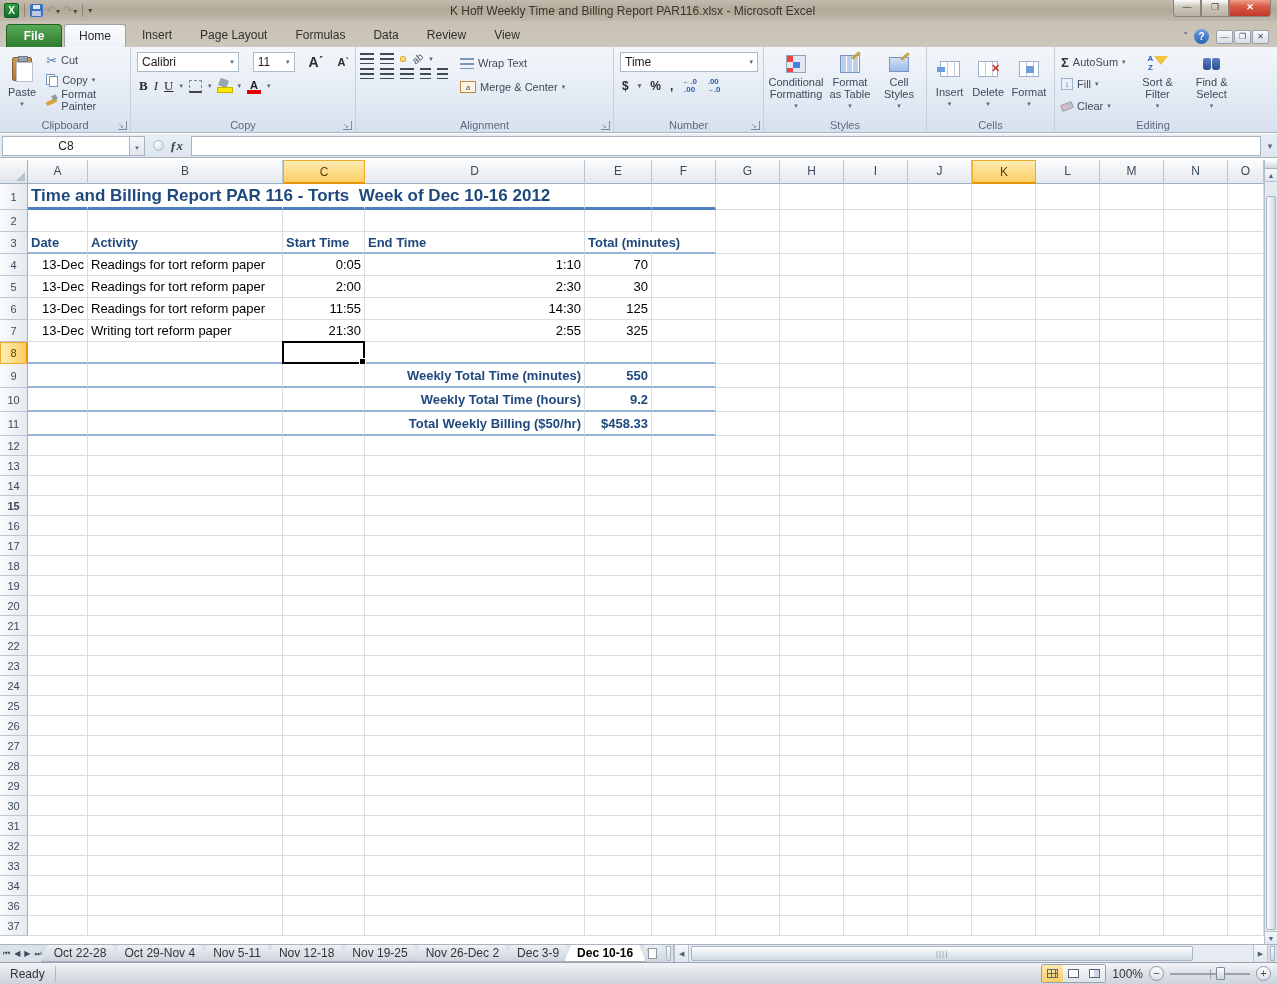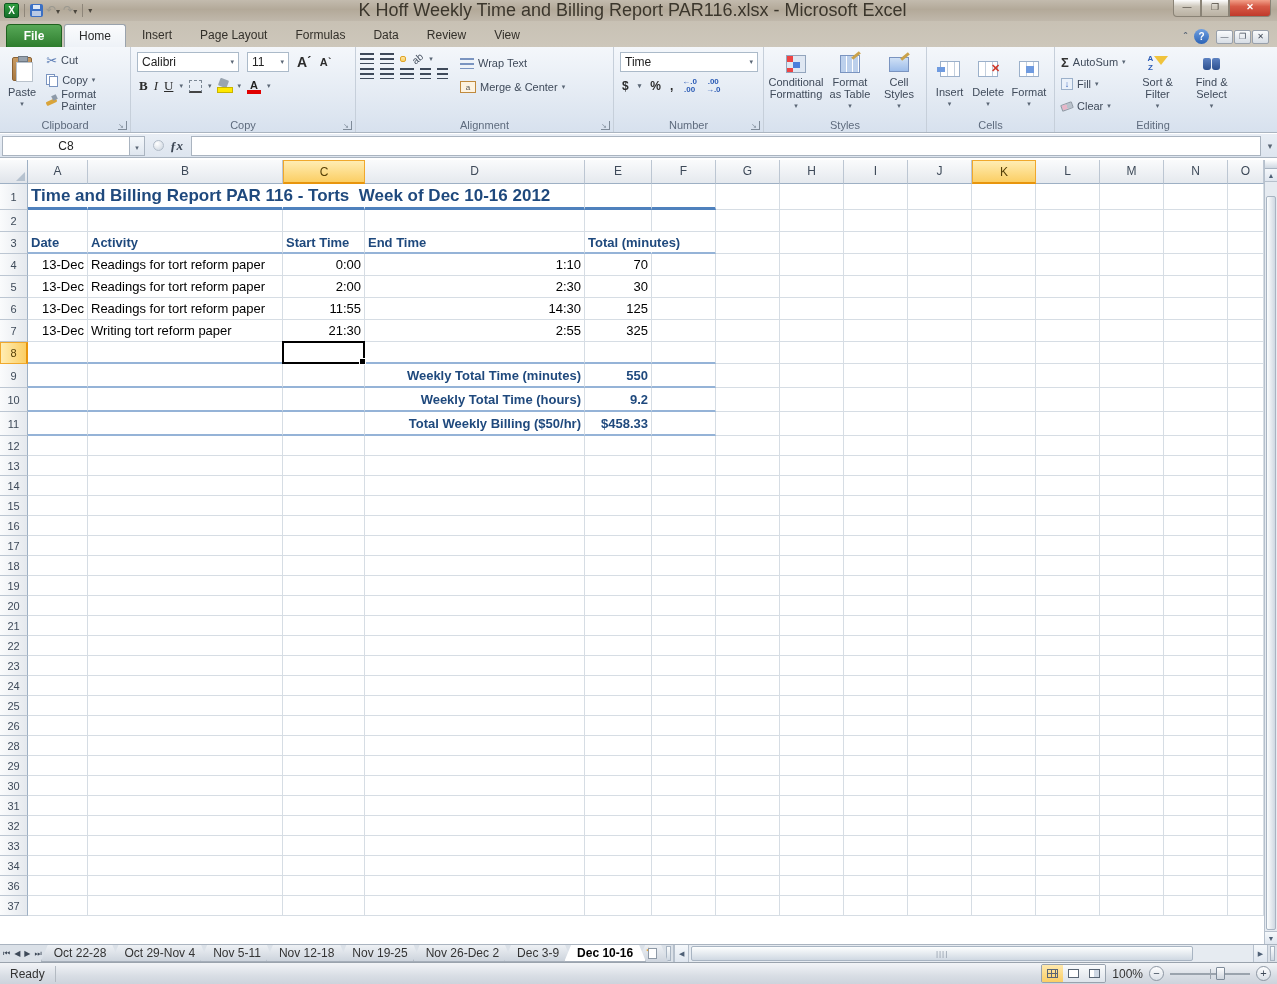--- a/index.html
+++ b/index.html
@@ -11,21 +11,21 @@
   .titlebar { position:absolute; top:0; left:0; width:1277px; height:21px;
     background:linear-gradient(#c3bbae,#b3a999 45%,#c0b8ab); display:flex; align-items:center; }
   .qat { display:flex; align-items:center; gap:3px; padding-left:4px; height:100%; }
   .xl-logo { width:15px; height:15px; background:linear-gradient(#2f9e3f,#176f2c); border:1px solid #0e5a21; border-radius:2px; color:#fff; font-weight:bold; font-size:10px; text-align:center; line-height:13px; }
   .qat-sep { width:1px; height:13px; background:#8e867a; margin:0 2px; }
   .floppy { width:13px; height:13px; background:#3a6fc4; border-radius:2px; position:relative; }
   .floppy:before { content:""; position:absolute; top:1px; left:3px; width:7px; height:4px; background:#dfe8f5; }
   .floppy:after { content:""; position:absolute; bottom:1px; left:2px; width:9px; height:5px; background:#b9c9e4; }
   .undoredo { color:#9a988f; font-size:12px; line-height:12px; }
   .qat-dd { color:#4a463d; font-size:8px; }
-  .win-title { position:absolute; left:0; right:12px; text-align:center; color:#3b362c; font-size:18px; pointer-events:none; }
+  .win-title { position:absolute; left:0; right:12px; text-align:center; color:#3b362c; font-size:12px; pointer-events:none; }
   .win-controls { position:absolute; right:6px; top:0; display:flex; height:17px; }
   .wbtn { width:28px; height:17px; border:1px solid #8a8376; border-top:none; background:linear-gradient(#fdfdfd,#cfc9bd 40%,#b9b1a2); color:#4a453b; font-size:9px; text-align:center; line-height:15px; }
   .wbtn.first { border-radius:0 0 0 4px; }
   .wbtn.close { width:42px; background:linear-gradient(#f2a089,#d75b47 40%,#c0392b); color:#fff; border-radius:0 0 4px 0; font-weight:bold; }
 
   
   .tabrow { position:absolute; top:21px; left:0; width:1277px; height:26px;
     background:linear-gradient(#c8c1b4,#cdc7bb); display:flex; align-items:flex-end; }
   .file-tab { width:56px; height:23px; margin-left:6px; background:linear-gradient(#57a857,#2e7d2e);
     border:1px solid #1f611f; border-bottom:none; border-radius:4px 4px 0 0; color:#fff; font-weight:bold;
@@ -58,21 +58,21 @@
   .scissors { color:#5a7bb4; font-size:13px; }
   .copy-icon { position:relative; width:12px; height:13px; }
   .copy-icon i, .copy-icon b { position:absolute; width:9px; height:11px; background:#fff; border:1px solid #7a94c0; }
   .copy-icon b { left:3px; top:2px; }
   .fp-icon { width:13px; height:12px; position:relative; }
   .fp-icon:before { content:""; position:absolute; top:6px; left:0; width:11px; height:4px; background:#d9a43a; transform:rotate(-25deg); border-radius:1px; }
   .fp-icon:after { content:""; position:absolute; top:1px; right:0; width:5px; height:5px; background:#8d9aa9; transform:rotate(-25deg); }
 
   
   .combo { display:flex; align-items:center; justify-content:space-between; background:#fff; border:1px solid #abbac9; height:20px; padding:0 4px; font-size:12px; color:#222; }
-  .font-row1 { display:flex; gap:8px; align-items:center; margin:2px 2px 6px 2px; }
+  .font-row1 { display:flex; gap:14px; align-items:center; margin:2px 2px 6px 2px; }
   .font-row2 { display:flex; gap:6px; align-items:center; padding-left:4px; }
   .fbtn { font-family:"Liberation Serif", serif; font-size:13px; color:#2b2b2b; }
   .grow-shrink { font-weight:bold; color:#2b2b2b; }
   .bordericon { width:13px; height:13px; border:1px dashed #7b8794; border-bottom:2px solid #444; }
   .fillicon { width:14px; height:14px; position:relative; }
   .fillicon:before { content:""; position:absolute; top:0; left:2px; width:9px; height:8px; background:#9aa5b1; transform:rotate(20deg); border-radius:1px; }
   .fillicon:after { content:""; position:absolute; bottom:0; left:0; width:14px; height:4px; background:#ffe800; border:1px solid #c9b400; }
   .fcicon { width:14px; height:15px; text-align:center; position:relative; font-weight:bold; font-size:11px; color:#222; }
   .fcicon:after { content:""; position:absolute; bottom:0; left:0; width:14px; height:4px; background:#e00000; }
 
@@ -529,21 +529,21 @@
           <div class="cell" style="width: 64px;"></div>
           <div class="cell" style="width: 64px;"></div>
           <div class="cell" style="width: 64px;"></div>
           <div class="cell" style="width: 64px;"></div>
           <div class="cell" style="width: 36px;"></div>
         </div>
         <div class="grow" style="height: 22px;">
           <div class="rowhdr">4</div>
           <div class="cell ar" style="width: 60px;"><span class="t">13-Dec</span></div>
           <div class="cell al" style="width: 195px;"><span class="t">Readings for tort reform paper</span></div>
-          <div class="cell ar" style="width: 82px;"><span class="t">0:00</span></div>
+          <div class="cell ar" style="width: 82px;"><span class="t">0:05</span></div>
           <div class="cell ar" style="width: 220px;"><span class="t">1:10</span></div>
           <div class="cell ar" style="width: 67px;"><span class="t">70</span></div>
           <div class="cell" style="width: 64px;"></div>
           <div class="cell" style="width: 64px;"></div>
           <div class="cell" style="width: 64px;"></div>
           <div class="cell" style="width: 64px;"></div>
           <div class="cell" style="width: 64px;"></div>
           <div class="cell" style="width: 64px;"></div>
           <div class="cell" style="width: 64px;"></div>
           <div class="cell" style="width: 64px;"></div>
@@ -723,21 +723,21 @@
           <div class="cell" style="width: 64px;"></div>
           <div class="cell" style="width: 64px;"></div>
           <div class="cell" style="width: 64px;"></div>
           <div class="cell" style="width: 64px;"></div>
           <div class="cell" style="width: 64px;"></div>
           <div class="cell" style="width: 64px;"></div>
           <div class="cell" style="width: 64px;"></div>
           <div class="cell" style="width: 64px;"></div>
           <div class="cell" style="width: 36px;"></div>
         </div>
-        <div class="grow" style="height: 20px;">
+        <div class="grow" style="height: 20px; font-weight: bold;">
           <div class="rowhdr">15</div>
           <div class="cell" style="width: 60px;"></div>
           <div class="cell" style="width: 195px;"></div>
           <div class="cell" style="width: 82px;"></div>
           <div class="cell" style="width: 220px;"></div>
           <div class="cell" style="width: 67px;"></div>
           <div class="cell" style="width: 64px;"></div>
           <div class="cell" style="width: 64px;"></div>
           <div class="cell" style="width: 64px;"></div>
           <div class="cell" style="width: 64px;"></div>
@@ -923,20 +923,38 @@
           <div class="cell" style="width: 64px;"></div>
           <div class="cell" style="width: 64px;"></div>
           <div class="cell" style="width: 64px;"></div>
           <div class="cell" style="width: 64px;"></div>
           <div class="cell" style="width: 64px;"></div>
           <div class="cell" style="width: 64px;"></div>
           <div class="cell" style="width: 36px;"></div>
         </div>
         <div class="grow" style="height: 20px;">
           <div class="rowhdr">26</div>
+          <div class="cell" style="width: 60px;"></div>
+          <div class="cell" style="width: 195px;"></div>
+          <div class="cell" style="width: 82px;"></div>
+          <div class="cell" style="width: 220px;"></div>
+          <div class="cell" style="width: 67px;"></div>
+          <div class="cell" style="width: 64px;"></div>
+          <div class="cell" style="width: 64px;"></div>
+          <div class="cell" style="width: 64px;"></div>
+          <div class="cell" style="width: 64px;"></div>
+          <div class="cell" style="width: 64px;"></div>
+          <div class="cell" style="width: 64px;"></div>
+          <div class="cell" style="width: 64px;"></div>
+          <div class="cell" style="width: 64px;"></div>
+          <div class="cell" style="width: 64px;"></div>
+          <div class="cell" style="width: 36px;"></div>
+        </div>
+        <div class="grow" style="height: 20px;">
+          <div class="rowhdr">27</div>
           <div class="cell" style="width: 60px;"></div>
           <div class="cell" style="width: 195px;"></div>
           <div class="cell" style="width: 82px;"></div>
           <div class="cell" style="width: 220px;"></div>
           <div class="cell" style="width: 67px;"></div>
           <div class="cell" style="width: 64px;"></div>
           <div class="cell" style="width: 64px;"></div>
           <div class="cell" style="width: 64px;"></div>
           <div class="cell" style="width: 64px;"></div>
           <div class="cell" style="width: 64px;"></div>

